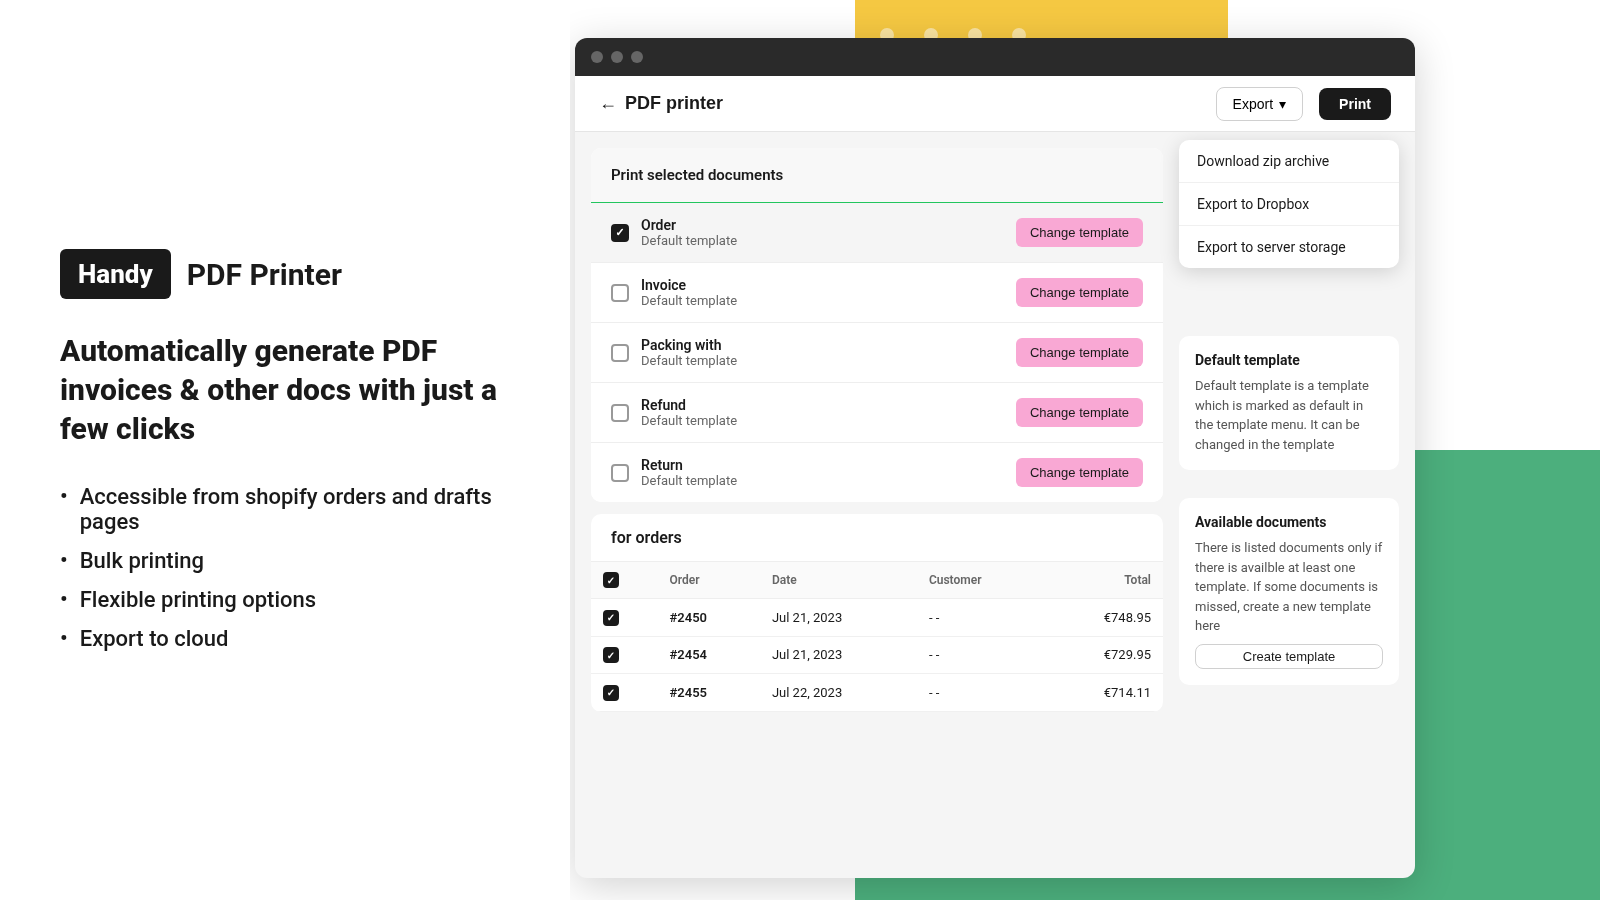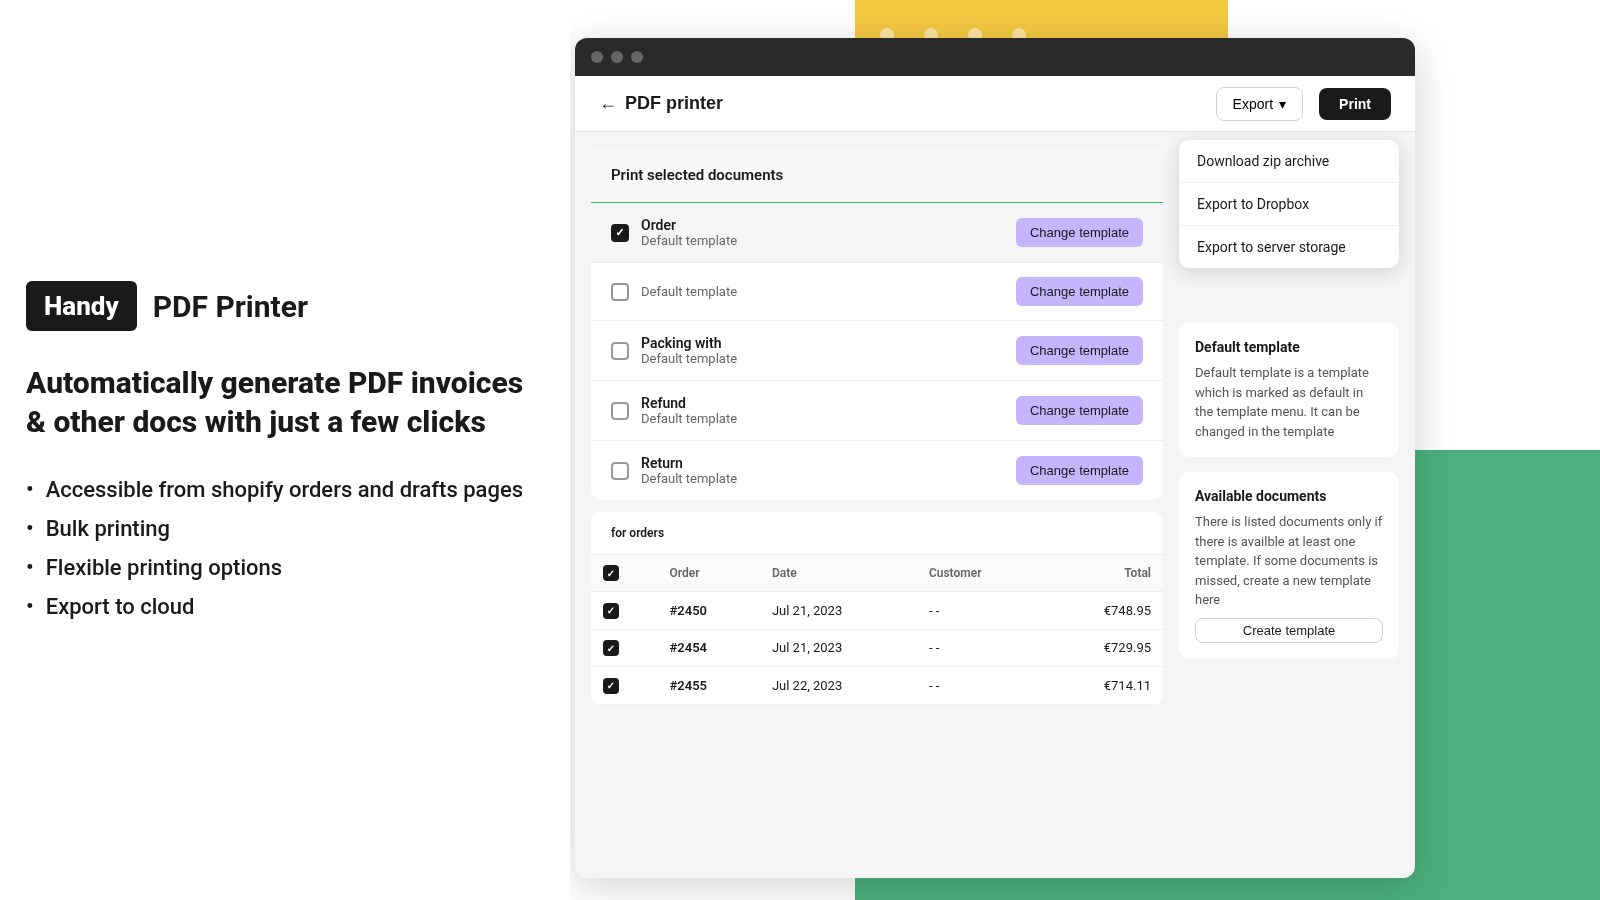--- a/index.html
+++ b/index.html
@@ -14,21 +14,21 @@
     }
 
     
     .left-panel {
       width: 570px;
       height: 900px;
       background: #ffffff;
       display: flex;
       flex-direction: column;
       justify-content: center;
-      padding: 60px 26px;
+      padding: 60px 60px;
       position: relative;
       z-index: 1;
     }
 
     .logo-container {
       display: flex;
       align-items: center;
       gap: 16px;
       margin-bottom: 32px;
     }
@@ -280,41 +280,41 @@
       font-weight: 600;
       color: #1a1a1a;
     }
 
     .doc-template {
       font-size: 13px;
       color: #666666;
     }
 
     .btn-change-template {
-      background: #c4b5fd;
+      background: #f9a8d4;
       border: none;
       border-radius: 6px;
       padding: 7px 14px;
       font-size: 13px;
       font-weight: 500;
       color: #1a1a1a;
       cursor: pointer;
       white-space: nowrap;
     }
 
     
     .orders-card {
       background: #ffffff;
       border-radius: 10px;
       overflow: hidden;
     }
 
     .orders-card-header {
       padding: 14px 20px;
-      font-size: 12px;
+      font-size: 16px;
       font-weight: 600;
       color: #1a1a1a;
       border-bottom: 1px solid #eeeeee;
     }
 
     .orders-table {
       width: 100%;
       border-collapse: collapse;
     }
 
@@ -365,21 +365,21 @@
     .order-id {
       font-weight: 600;
       color: #1a1a1a;
     }
 
     
     .right-panel {
       width: 220px;
       display: flex;
       flex-direction: column;
-      gap: 15px;
+      gap: 28px;
       position: relative;
     }
 
     .info-card {
       background: #ffffff;
       border-radius: 10px;
       padding: 16px;
       font-size: 13px;
       color: #444;
     }
@@ -516,20 +516,21 @@
           <div class="doc-info">
             <div class="doc-name">Order</div>
             <div class="doc-template">Default template</div>
           </div>
           <button class="btn-change-template">Change template</button>
         </div>
 
         <div class="doc-row">
           <div class="doc-checkbox"></div>
           <div class="doc-info">
+            <div class="doc-name">Invoice</div>
             <div class="doc-template">Default template</div>
           </div>
           <button class="btn-change-template">Change template</button>
         </div>
 
         <div class="doc-row">
           <div class="doc-checkbox"></div>
           <div class="doc-info">
             <div class="doc-name">Packing with</div>
             <div class="doc-template">Default template</div>

